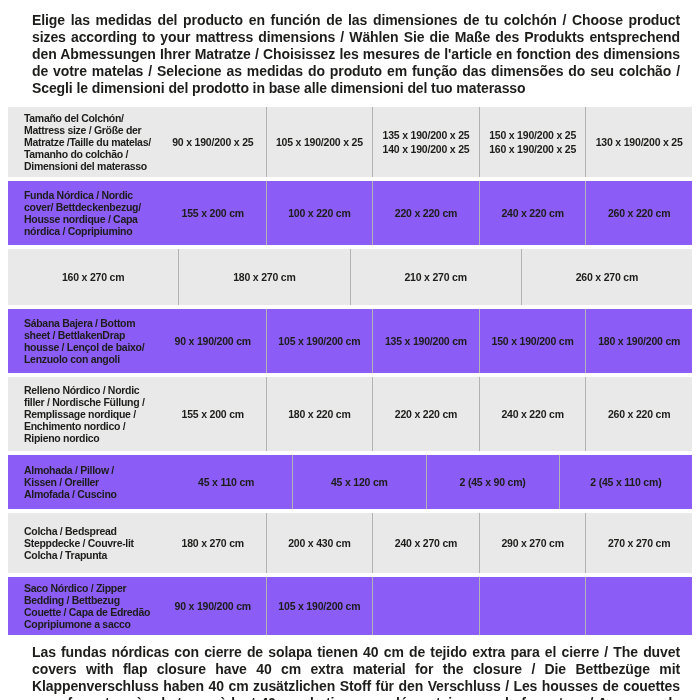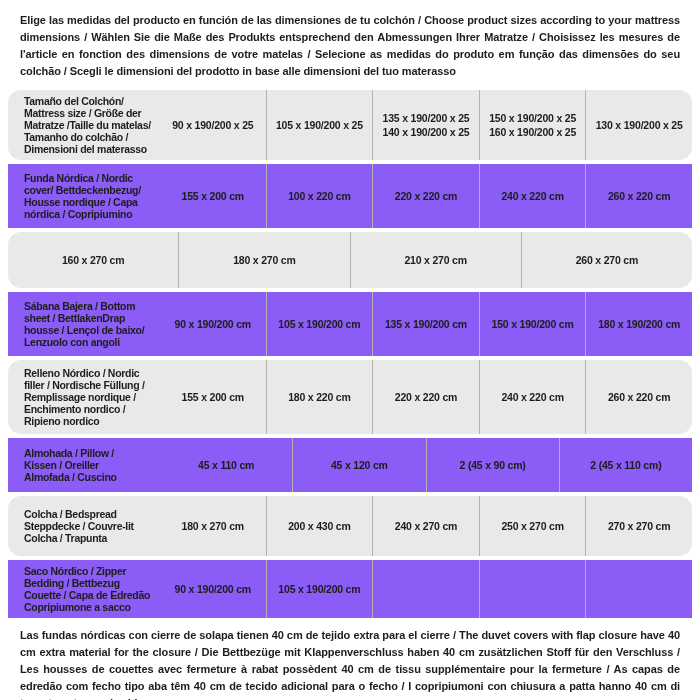--- a/index.html
+++ b/index.html
@@ -7,39 +7,39 @@
     padding: 0;
     width: 700px;
     height: 700px;
     overflow: hidden;
     background: #ffffff;
     font-family: "Liberation Sans", sans-serif;
     font-weight: 700;
     color: var(--text, #1d1d1b);
   }
   .note {
-    font-size: 11px;
+    font-size: 14px;
     line-height: 17px;
     text-align: justify;
-    margin: 12px 20px 10px 20px;
+    margin: 12px 20px 10px 32px;
     letter-spacing: -0.1px;
   }
   .note.footer { margin-top: 9px; }
   .size-table {
     margin: 0 8px;
     display: flex;
     flex-direction: column;
     gap: 4px;
   }
   .row {
     display: flex;
     align-items: stretch;
     background: #8b5cf6;
   }
-  .row.stripe { background: var(--stripe, #e9e9e9); border-radius: 13px; }
+  .row.stripe { background: var(--stripe, #e9e9e9); }
   .label {
     width: 152px;
     flex: 0 0 152px;
     padding: 5px 2px 5px 16px;
     font-size: 10.5px;
     line-height: 12px;
     letter-spacing: -0.3px;
     white-space: pre-line;
     display: flex;
     flex-direction: column;
@@ -139,21 +139,21 @@
       <div class="cell">2 (45 x 110 cm)</div>
     </div>
 
     <div class="row stripe" style="min-height:60px">
       <div class="label">Colcha / Bedspread
 Steppdecke / Couvre-lit
 Colcha / Trapunta</div>
       <div class="cell">180 x 270 cm</div>
       <div class="cell">200 x 430 cm</div>
       <div class="cell">240 x 270 cm</div>
-      <div class="cell">250 x 270 cm</div>
+      <div class="cell">290 x 270 cm</div>
       <div class="cell">270 x 270 cm</div>
     </div>
 
     <div class="row" style="min-height:58px">
       <div class="label">Saco Nórdico / Zipper
 Bedding / Bettbezug
 Couette  / Capa de Edredão
 Copripiumone a sacco</div>
       <div class="cell">90 x 190/200 cm</div>
       <div class="cell">105 x 190/200 cm</div>

